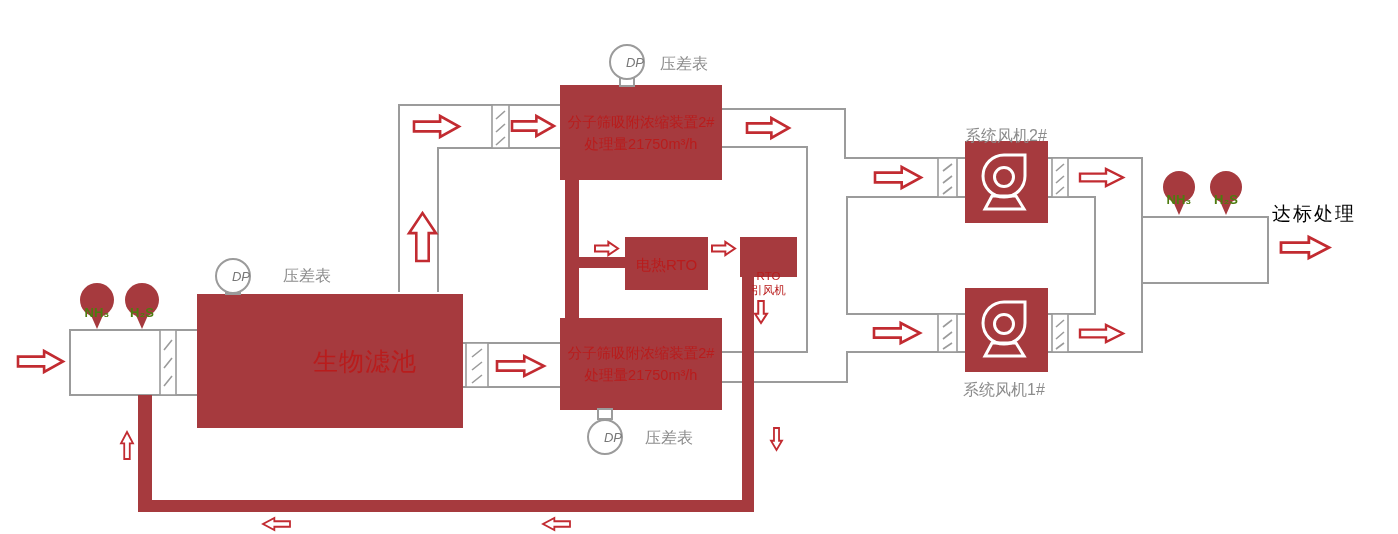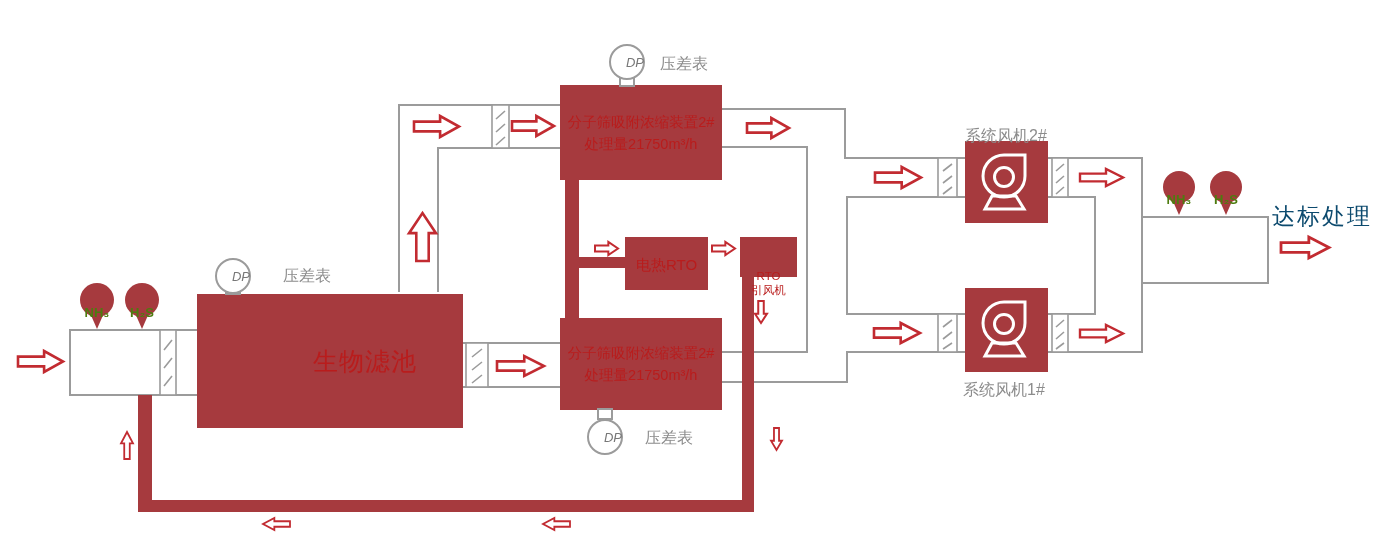--- a/index.html
+++ b/index.html
@@ -9,21 +9,21 @@
   .txt{position:absolute;z-index:2;pointer-events:none;}
   .center{display:flex;flex-direction:column;align-items:center;justify-content:center;text-align:center;}
   .white{color:#b91c1c;}
   .gray{color:#8c8c8c;}
   .box-label-big{font-size:25px;line-height:34px;letter-spacing:1px;padding-left:35px;}
   .box-label-mid{font-size:14.5px;line-height:22px;}
   .box-label-rto{font-size:15px;}
   .box-label-rtofan{font-size:11.5px;line-height:14px;}
   .gauge-label{font-size:16px;}
   .fan-label{font-size:16px;text-align:center;}
-  .final-label{font-size:23px;color:#0c4a6e;letter-spacing:2px;}
+  .final-label{font-size:19px;color:#000000;letter-spacing:2px;}
   .dp-txt{font-size:13px;color:#777;text-align:right;font-style:italic;}
   .pin-txt{font-size:13px;color:#4d7c0f;text-align:center;font-weight:bold;margin-top:12px;}
 </style>
 </head>
 <body>
 
 <div id="stage">
 
 <svg id="diagram-svg" width="1398" height="534" viewBox="0 0 1398 534">
 

